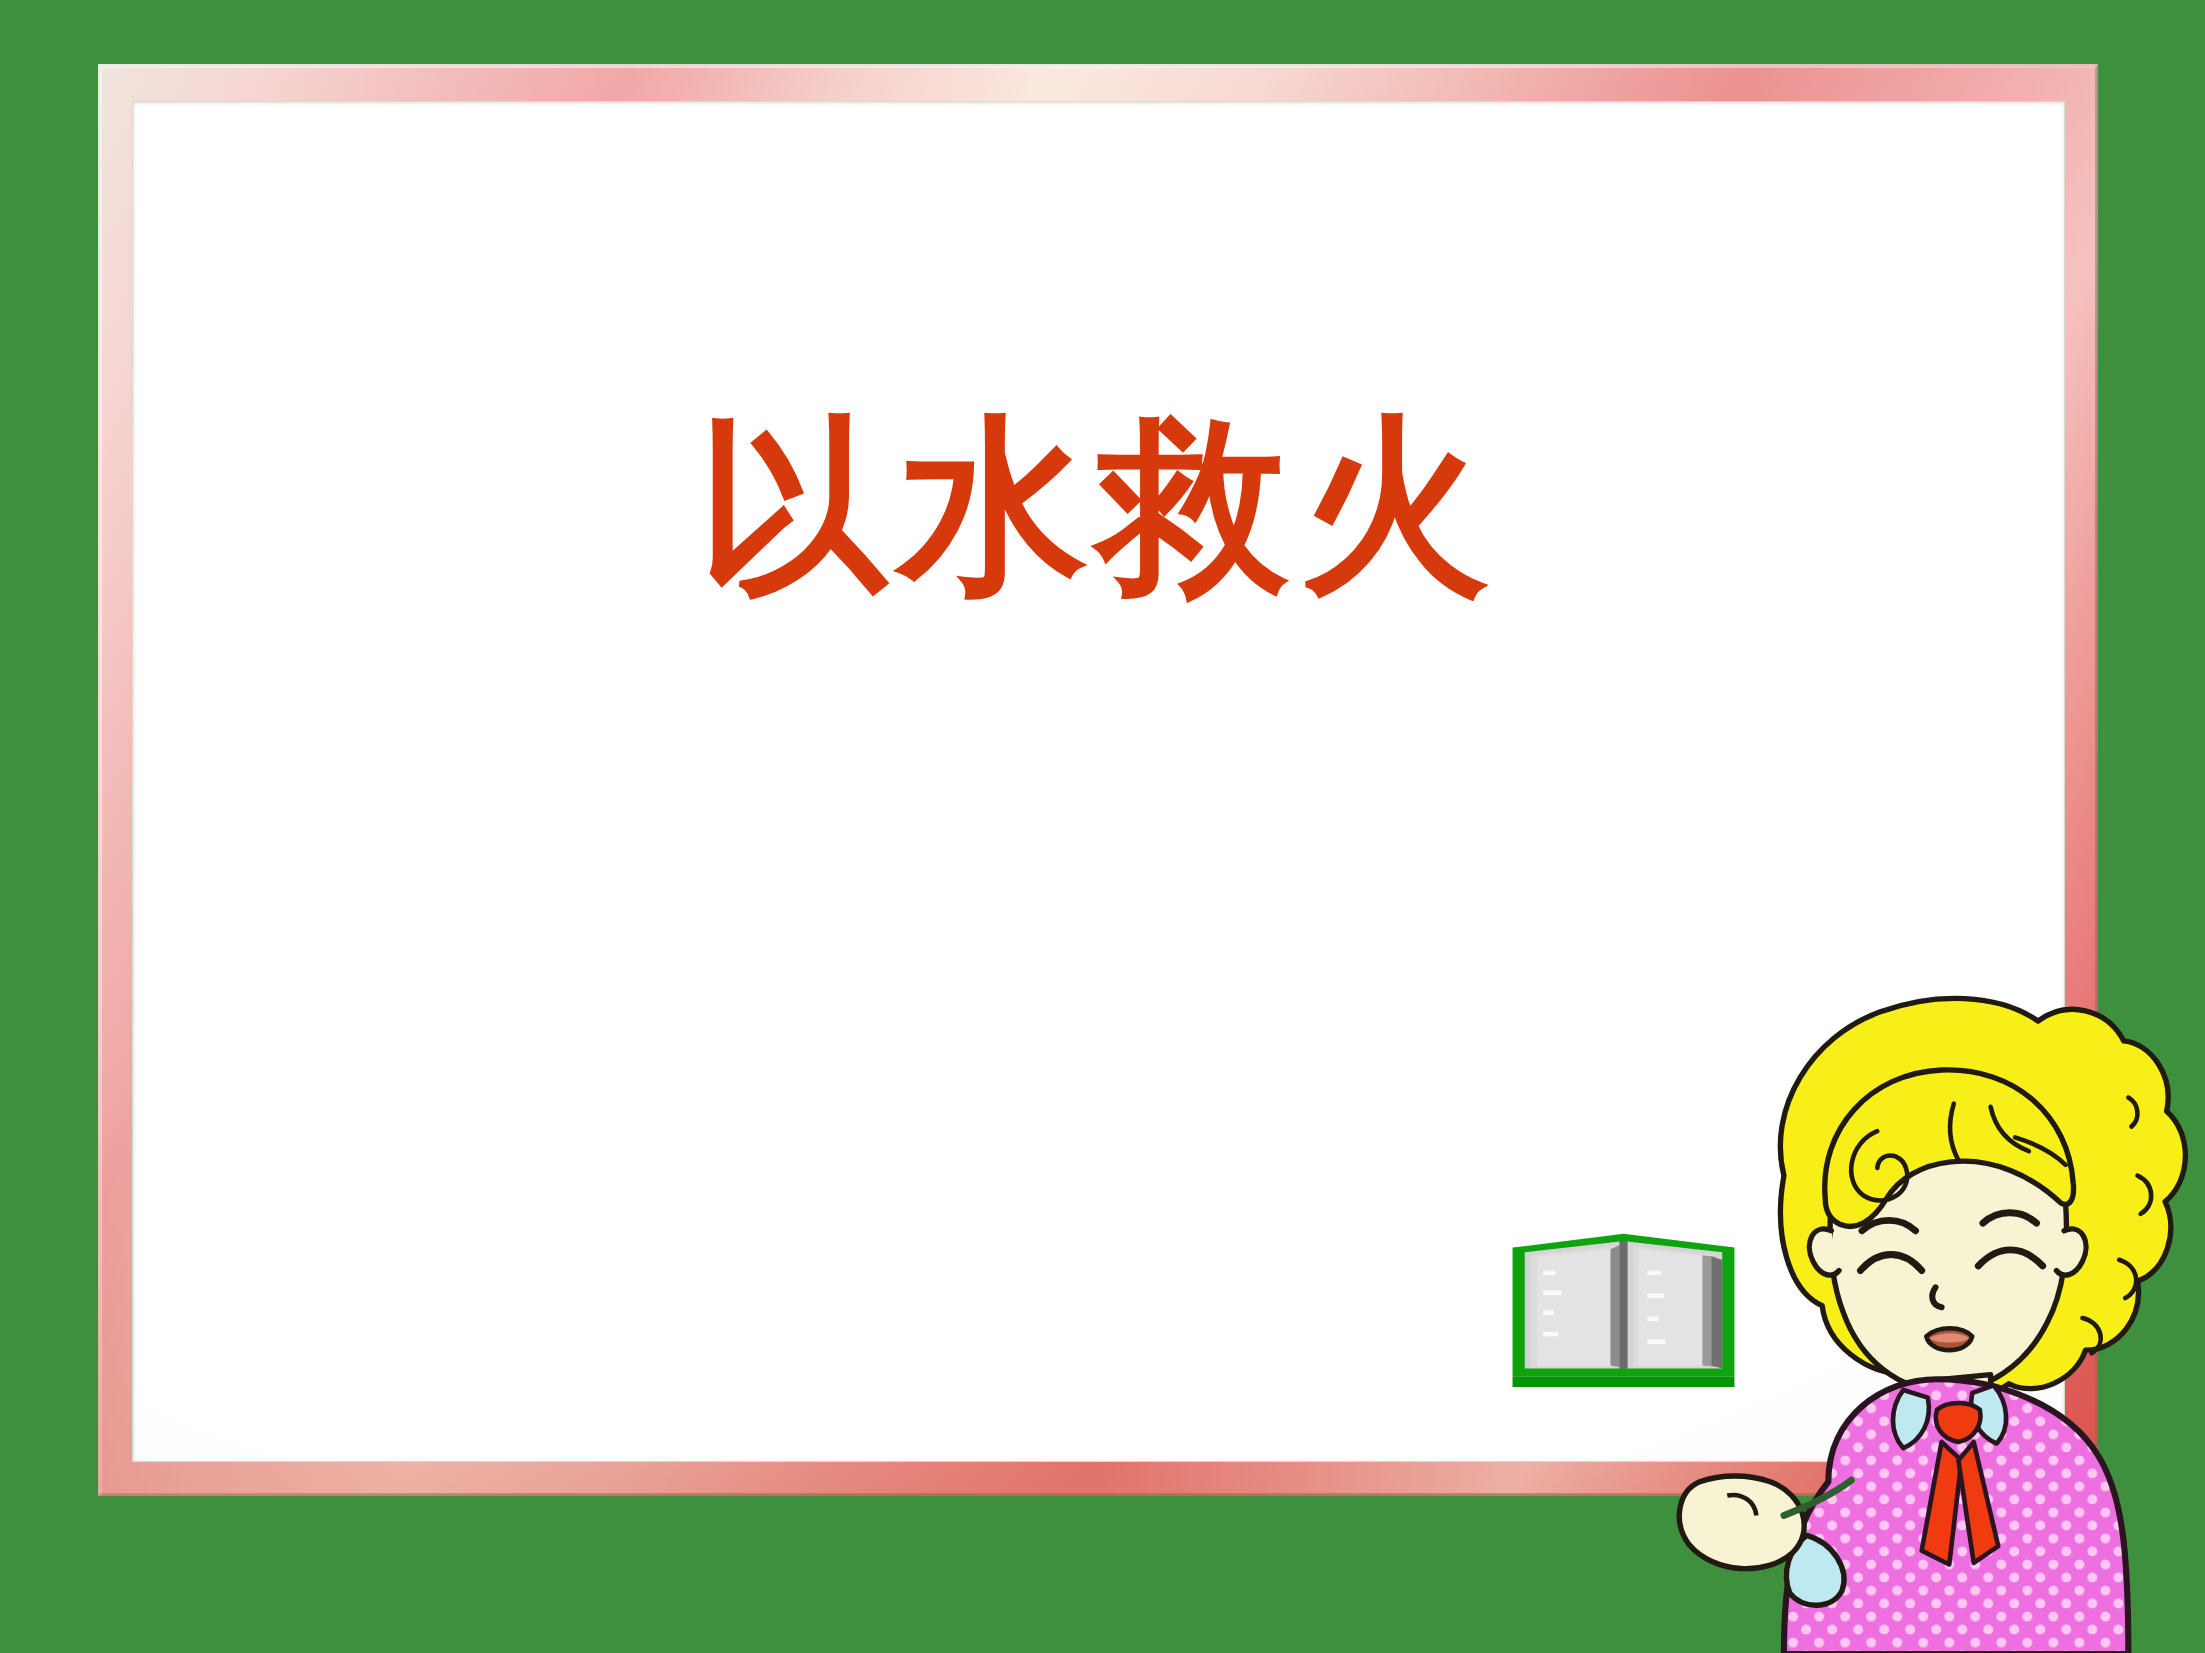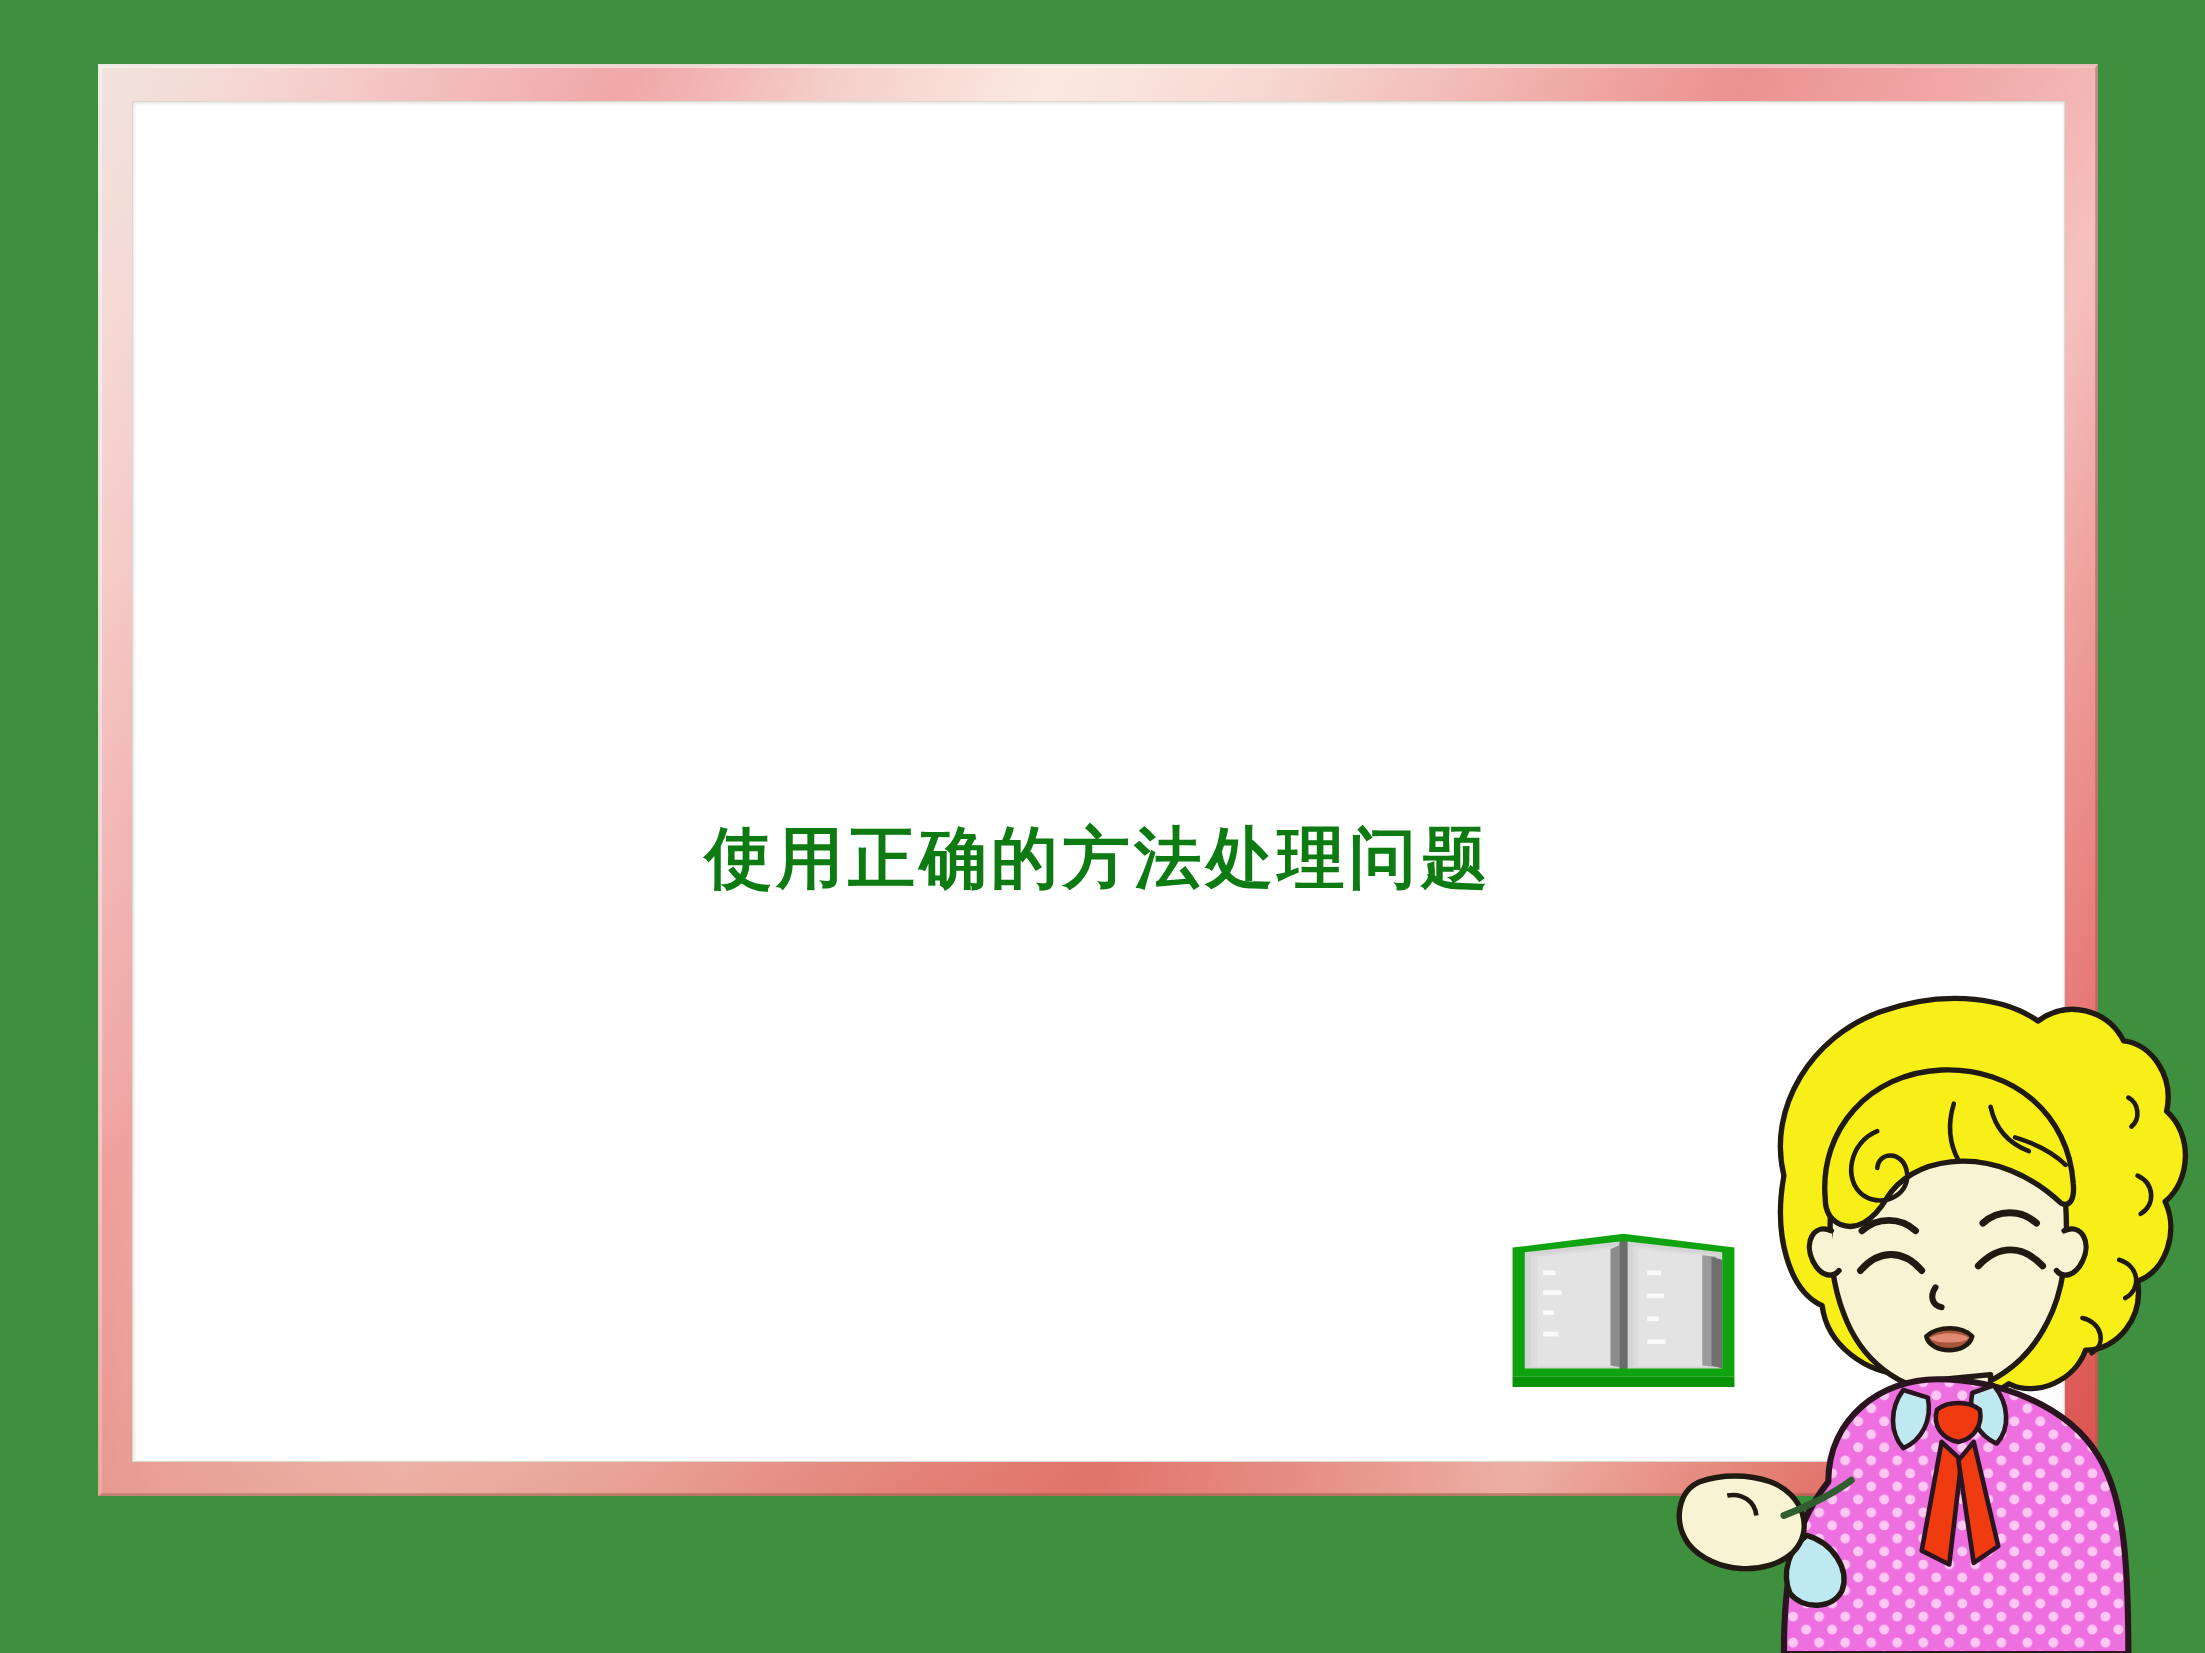--- a/index.html
+++ b/index.html
@@ -168,21 +168,21 @@
 <div id="slide">
 
   <div class="backdrop"></div>
 
   <div class="frame-outer">
     <div class="frame-bevel-light"></div>
   </div>
   <div class="frame-inner"></div>
 
   <div class="text-layer">
-    <div class="subtitle">使用正确的方法处理问题</div>
+    <div class="title">以水救火</div>
   </div>
 
   <div class="book">
     <svg viewBox="0 0 330 230" width="253" height="176" xmlns="http://www.w3.org/2000/svg">
 
       <path d="M20,208 L20,40 L165,22 L310,40 L310,208 Z" fill="#0FA40F"></path>
       <path d="M20,208 L310,208 L310,222 L20,222 Z" fill="#089408"></path>
 
       <path d="M36,198 L36,46 L160,32 L160,198 Z" fill="#D4D4D4"></path>
       <path d="M44,196 L44,50 L152,38 L152,196 Z" fill="#DCDCDC"></path>

